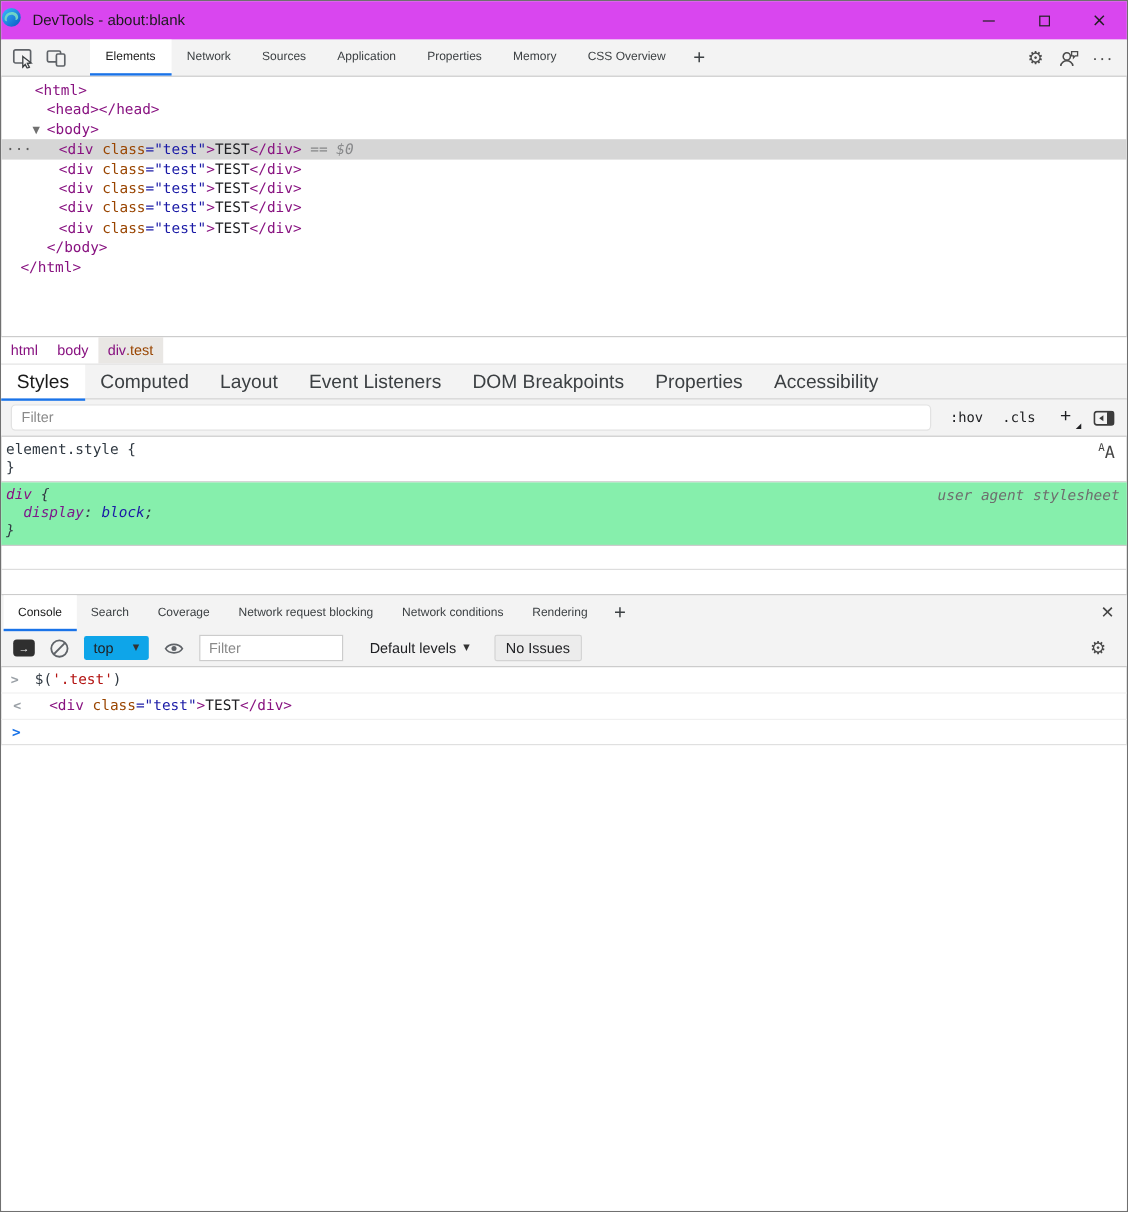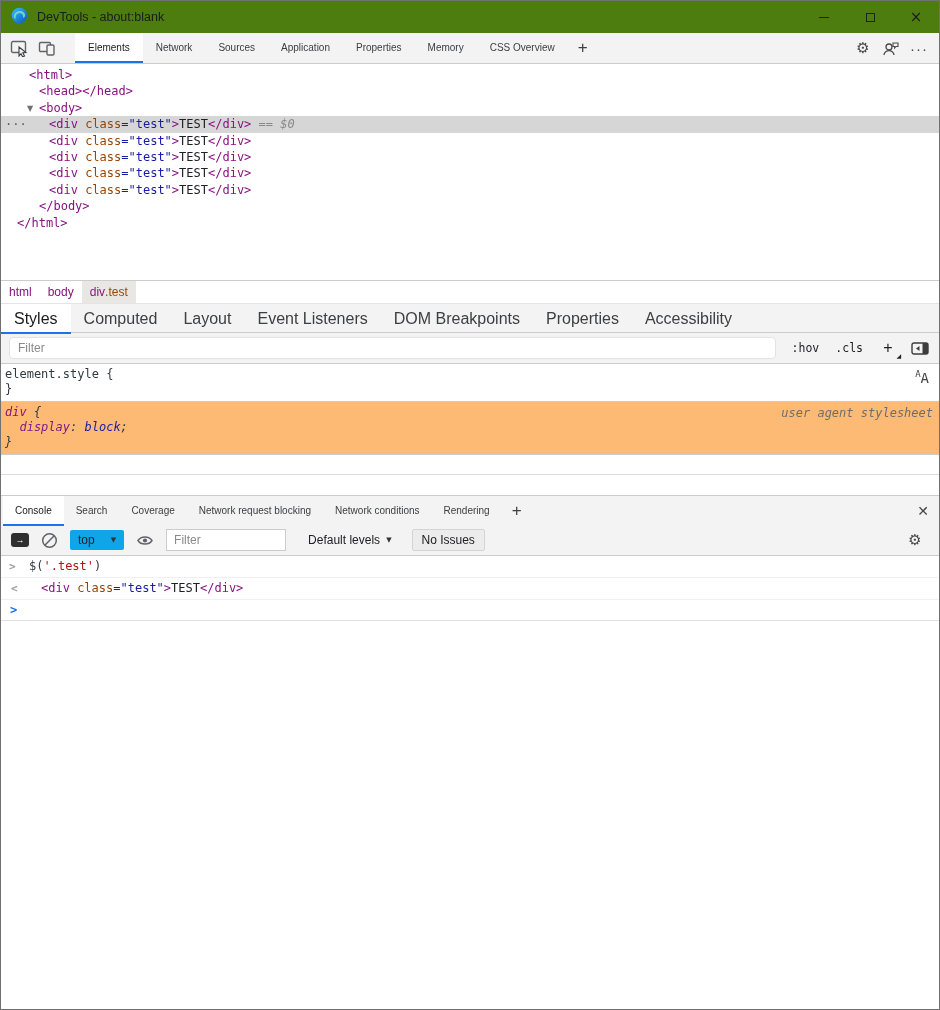--- a/index.html
+++ b/index.html
@@ -2,21 +2,21 @@
 <html style="--accent: #1a73e8; --tag: #881280; --attr: #994500; --value: #1a1aa6; --meta: #87888a; --prop: #7c1a8b; --string: #b31412; --selected-row: #d6d6d6;"><head>
 <meta charset="utf-8">
 <style>
   * { box-sizing: border-box; margin: 0; padding: 0; }
   html,body { width: 940px; height: 1010px; }
   body { font-family: "Liberation Sans", sans-serif; background: #fff; overflow: hidden; }
 
   .window { position: absolute; inset: 0; border: 1px solid #707070; display: flex; flex-direction: column; background: #fff; }
 
   
-  .titlebar { height: 32px; background: #4d7c0f; display: flex; align-items: center; padding-left: 10px; flex: none; }
+  .titlebar { height: 32px; background: #d946ef; display: flex; align-items: center; flex: none; }
   .titlebar .title { margin-left: 9px; font-size: 12.5px; color: #1b1b1b; }
   .win-controls { margin-left: auto; display: flex; height: 100%; }
   .win-btn { width: 46px; height: 100%; display: flex; align-items: center; justify-content: center; color: #1f1f1f; }
   .glyph-min { width: 10px; height: 1px; background: #222; }
   .glyph-max { width: 9px; height: 9px; border: 1px solid #222; }
   .glyph-close { font-size: 15px; line-height: 1; font-family: "DejaVu Sans", sans-serif; }
 
   
   .toolbar { height: 31px; background: #f3f3f3; border-bottom: 1px solid #ccc; display: flex; align-items: center; flex: none; }
   .icon-btn { width: 28px; height: 30px; display: flex; align-items: center; justify-content: center; color: #5f6368; flex: none; }
@@ -61,21 +61,21 @@
   .styles-filter { height: 31px; background: #f3f3f3; border-bottom: 1px solid #ccc; display: flex; align-items: center; padding: 0 8px; flex: none; }
   .styles-filter input { flex: 1; height: 22px; border: 1px solid #e2e2e2; border-radius: 4px; background: #fff; padding: 0 8px; font-size: 12px; color: #333; outline: none; font-family: "Liberation Sans", sans-serif; }
   .styles-filter input::placeholder { color: #8a8a8a; }
   .mini-btn { font-family: "DejaVu Sans Mono", monospace; font-size: 11.5px; color: #202124; margin-left: 16px; white-space: nowrap; }
   .plus-btn { position: relative; margin-left: 16px; font-size: 16px; color: #202124; width: 18px; text-align: center; }
   .plus-caret { position: absolute; right: -4px; bottom: -2px; font-size: 6px; color: #202124; font-family: "DejaVu Sans", sans-serif; }
   .panel-toggle { margin-left: 14px; margin-right: 2px; display: flex; align-items: center; }
 
   
   .style-section { position: relative; font-family: "DejaVu Sans Mono", monospace; font-size: 12px; line-height: 15px; padding: 3px 6px 4px 4px; border-bottom: 1px solid #ccc; flex: none; }
-  .style-section.ua { background: #fdba74; font-style: italic; }
+  .style-section.ua { background: #86efac; font-style: italic; }
   .section-right-label { position: absolute; right: 6px; top: 4px; color: #6e6e6e; font-style: italic; }
   .aa-icon { position: absolute; right: 10px; top: 6px; color: #444; line-height: 1; }
   .aa-icon .a1 { font-size: 9px; vertical-align: 6px; }
   .aa-icon .a2 { font-size: 14px; }
   .styles-spacer { height: 20px; border-bottom: 1px solid #ddd; flex: none; }
   .styles-gap { height: 20px; flex: none; }
 
   
   .drawer-tabs { height: 30px; background: #f3f3f3; border-top: 1px solid #ccc; display: flex; align-items: stretch; flex: none; }
   .drawer-tabs .tab { padding: 0 12px; }

